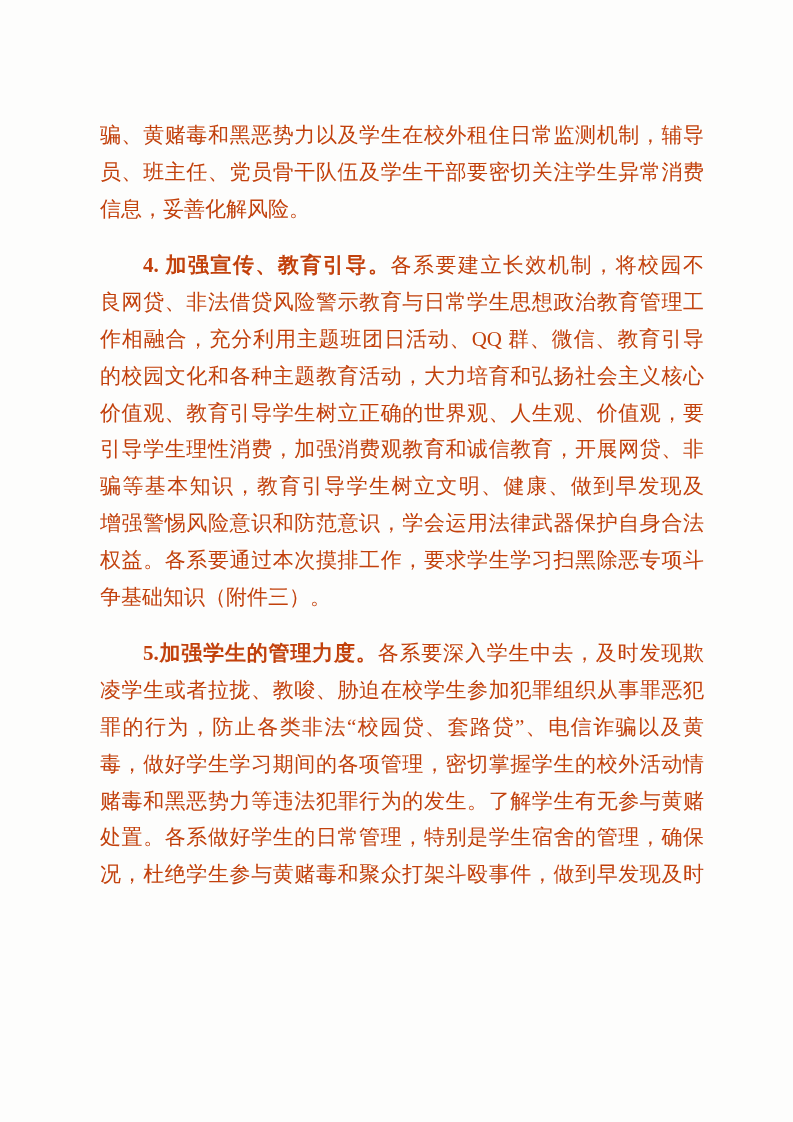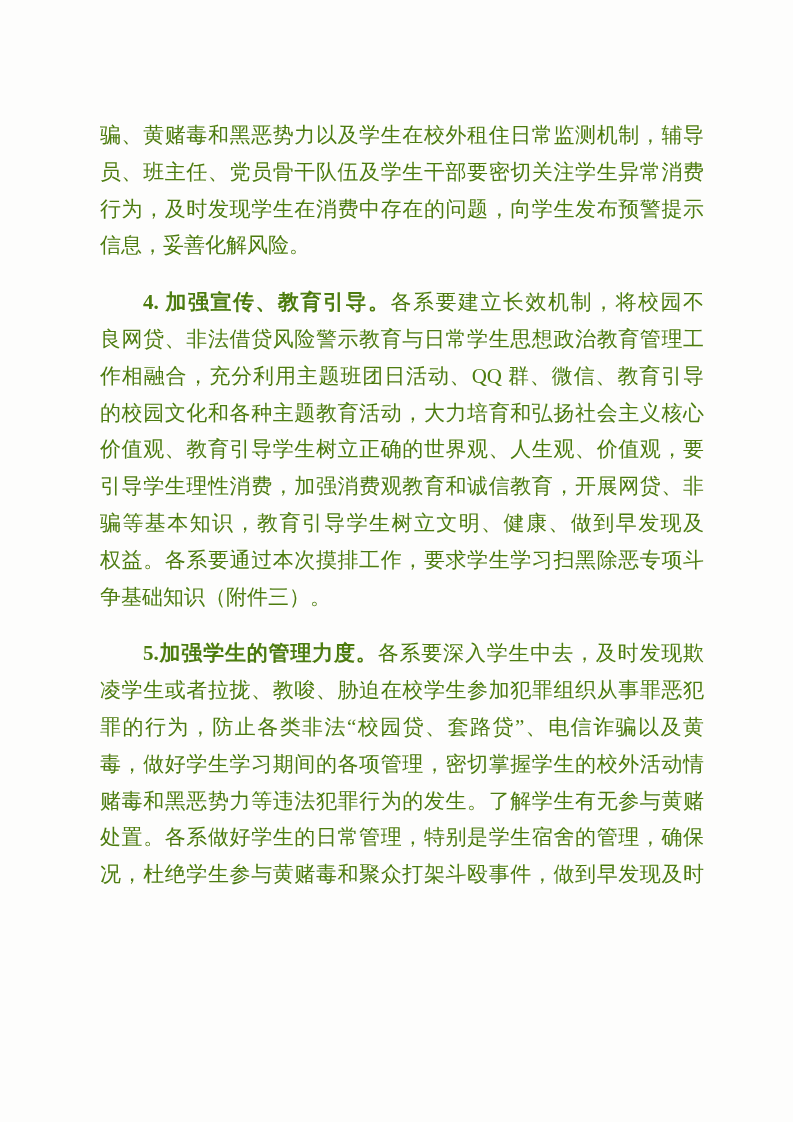--- a/index.html
+++ b/index.html
@@ -3,21 +3,21 @@
 <meta charset="utf-8">
 <style>
   * { box-sizing: border-box; margin: 0; padding: 0; }
   html, body { background: #ffffff; }
   .page {
     position: relative;
     width: 793px;
     height: 1122px;
     background: #fdfdfc;
     font-family: "Liberation Serif", "DejaVu Serif", serif;
-    color: #4d7c0f;
+    color: #c2410c;
     overflow: hidden;
   }
   .textblock {
     position: absolute;
     left: 100px;
     top: 117px;
     width: 604px;
   }
   .line {
     height: 36.8px;
@@ -39,29 +39,29 @@
     font-weight: 700;
   }
 </style>
 </head>
 <body>
 
 <div class="page">
   <div class="textblock">
     <div class="line"><span>骗、黄赌毒和黑恶势力以及学生在校外租住日常监测机制，辅导</span></div>
     <div class="line"><span>员、班主任、党员骨干队伍及学生干部要密切关注学生异常消费</span></div>
-    <div class="line"><span>行为，及时发现学生在消费中存在的问题，向学生发布预警提示</span></div>
     <div class="line end"><span>信息，妥善化解风险。</span></div>
     <div class="line ind"><span class="bold">4. 加强宣传、教育引导。</span><span>各系要建立长效机制，将校园不</span></div>
     <div class="line"><span>良网贷、非法借贷风险警示教育与日常学生思想政治教育管理工</span></div>
     <div class="line"><span>作相融合，充分利用主题班团日活动、QQ 群、微信、教育引导</span></div>
     <div class="line"><span>的校园文化和各种主题教育活动，大力培育和弘扬社会主义核心</span></div>
     <div class="line"><span>价值观、教育引导学生树立正确的世界观、人生观、价值观，要</span></div>
     <div class="line"><span>引导学生理性消费，加强消费观教育和诚信教育，开展网贷、非</span></div>
     <div class="line"><span>骗等基本知识，教育引导学生树立文明、健康、做到早发现及时，</span></div>
+    <div class="line"><span>增强警惕风险意识和防范意识，学会运用法律武器保护自身合法</span></div>
     <div class="line"><span>权益。各系要通过本次摸排工作，要求学生学习扫黑除恶专项斗</span></div>
     <div class="line end"><span>争基础知识（附件三）。</span></div>
     <div class="line ind"><span class="bold">5.加强学生的管理力度。</span><span>各系要深入学生中去，及时发现欺</span></div>
     <div class="line"><span>凌学生或者拉拢、教唆、胁迫在校学生参加犯罪组织从事罪恶犯</span></div>
     <div class="line"><span>罪的行为，防止各类非法“校园贷、套路贷”、电信诈骗以及黄</span></div>
     <div class="line"><span>毒，做好学生学习期间的各项管理，密切掌握学生的校外活动情</span></div>
     <div class="line"><span>赌毒和黑恶势力等违法犯罪行为的发生。了解学生有无参与黄赌</span></div>
     <div class="line"><span>处置。各系做好学生的日常管理，特别是学生宿舍的管理，确保</span></div>
     <div class="line"><span>况，杜绝学生参与黄赌毒和聚众打架斗殴事件，做到早发现及时</span></div>
   </div>

